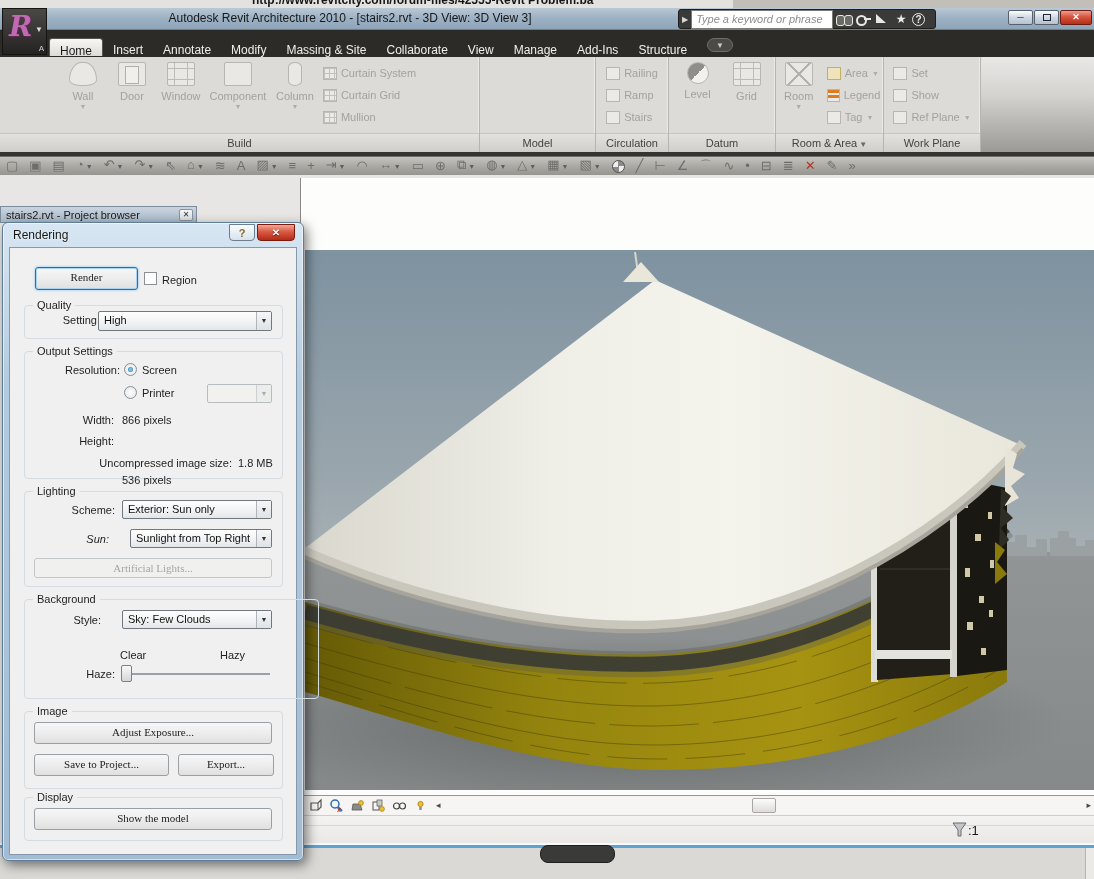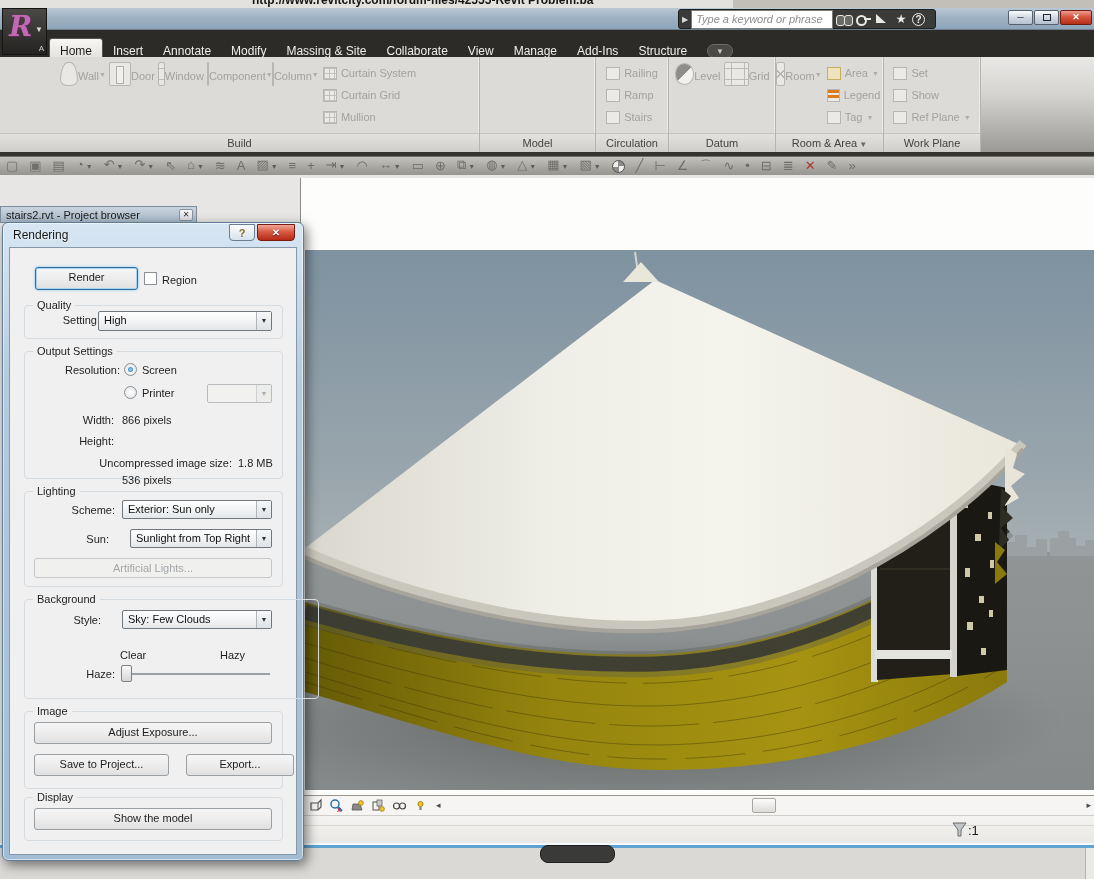--- a/index.html
+++ b/index.html
@@ -33,33 +33,33 @@
   .wbtn { width:25px; height:15px; border:1px solid #55616e; border-radius:2px; background:linear-gradient(#fdfdfd,#cfd8e2 50%,#b4c2cf); font-size:9px; color:#223; text-align:center; line-height:13px; }
   .wbtn.close { width:32px; background:linear-gradient(#eb9f90,#d9543e 45%,#b32f1a); border-color:#6d1d10; color:#fff; font-weight:bold; }
   .wbtn .rbox { display:inline-block; width:8px; height:7px; border:1px solid #223; margin-top:3px; }
 
   
   #tabbar { left:0; top:30px; width:1094px; height:27px; background:#2c2b28; }
   #logo { left:2px; top:8px; width:45px; height:47px; background:linear-gradient(#4a4946,#242321); border:1px solid #141412; z-index:5; }
   #logo .R { position:absolute; left:6px; top:1px; font-family:"DejaVu Serif",serif; font-style:italic; font-weight:bold; font-size:28px; color:#c269b4; text-shadow:1px 1px 1px #5d2a55; }
   #logo .arr { position:absolute; right:3px; top:16px; color:#dcdcda; font-size:8px; }
   #logo .A { position:absolute; right:2px; bottom:1px; color:#cfcfcd; font-size:8px; }
-  #tabs { position:absolute; left:49px; top:16px; height:18px; display:flex; align-items:flex-end; }
+  #tabs { position:absolute; left:49px; top:8px; height:18px; display:flex; }
   .tab { padding:5px 10px 6px 10px; font-size:12px; color:#efefed; white-space:nowrap; }
   .tab.active { background:linear-gradient(#f8f7f5,#dddbd7); color:#1c1c1c; border-radius:3px 3px 0 0; border:1px solid #565553; border-bottom:none; }
   #ribbon-opts { margin:0 0 6px 10px; width:26px; height:14px; background:#4b4a46; border:1px solid #6e6d69; border-radius:7px; color:#c9c9c7; font-size:8px; text-align:center; line-height:13px; }
 
   
   #ribbon { left:0; top:57px; width:1094px; height:95px; background:#dcdbd8; display:flex; }
   .panel { position:relative; height:95px; border-right:1px solid #b5b4b1; box-shadow:inset -1px 0 0 #ecebe9; flex:none; }
   .panel-body { position:absolute; left:0; top:0; right:0; bottom:19px; display:flex; align-items:flex-start; justify-content:center; gap:2px; padding-top:3px; }
   .panel-label { position:absolute; left:0; right:0; bottom:0; height:19px; background:linear-gradient(#e3e2df,#cfcecb); border-top:1px solid #c5c4c1; text-align:center; font-size:11px; color:#444340; line-height:18px; }
   .panel-label .pl-arr { font-size:8px; color:#6b6a67; }
   .lgrp { display:flex; gap:3px; }
-  .lbtn { width:46px; display:flex; align-items:center; padding-top:2px; }
+  .lbtn { width:46px; display:flex; flex-direction:column; align-items:center; padding-top:2px; }
   .lbtn.wide { width:62px; }
   .lbtn .lab { font-size:11px; color:#a3a29f; margin-top:4px; white-space:nowrap; }
   .lbtn .larr { font-size:7px; color:#aeadaa; margin-top:1px; }
   .sgrp { display:flex; flex-direction:column; gap:2px; padding-top:3px; }
   .sbtn { display:flex; align-items:center; gap:4px; height:20px; padding:0 3px; }
   .sbtn .lab { font-size:11px; color:#a3a29f; white-space:nowrap; }
   .sbtn .sarr { font-size:7px; color:#aeadaa; }
   .ico { width:28px; height:24px; background:#e9e8e5; border:1px solid #b7b6b2; border-radius:2px; position:relative; }
   .ico-wall { border-radius:45% 45% 40% 40% / 75% 75% 25% 25%; }
   .ico-door::after { content:''; position:absolute; inset:3px 6px 1px 6px; border:1px solid #b0afab; background:#f0efec; }
@@ -124,21 +124,21 @@
   .flabel { position:absolute; font-size:11px; color:#1e1e1e; white-space:nowrap; }
   .fvalue { position:absolute; font-size:11px; color:#1e1e1e; white-space:nowrap; }
   .right { text-align:right; }
 
   .combo { position:absolute; border:1px solid #70777d; border-radius:2px; background:linear-gradient(#fefefe,#f2f3f4 55%,#e3e6e8); }
   .combo .cv { position:absolute; left:5px; top:2px; right:17px; font-size:11px; color:#111; white-space:nowrap; overflow:hidden; }
   .combo .arr { position:absolute; top:0; bottom:0; right:0; width:15px; border-left:1px solid #aeb4b9; background:linear-gradient(#f5f6f7,#dfe3e6); font-size:7px; color:#333; text-align:center; line-height:18px; }
   .combo.disabled { background:#f1f1f0; border-color:#b8bcbe; }
   .combo.disabled .arr { color:#a9acae; border-left-color:#cdd0d2; background:#ececeb; }
 
-  .pbtn { position:absolute; background:linear-gradient(#f6f6f6,#ededed 50%,#e0e0e0); border:1px solid #9a9fa3; border-radius:3px; font-size:11px; color:#1c1c1c; text-align:center; }
+  .pbtn { position:absolute; background:linear-gradient(#f6f6f6,#ededed 50%,#e0e0e0); border:1px solid #9a9fa3; border-radius:3px; font-size:11px; color:#1c1c1c; text-align:center;font-family:Liberation Serif, serif; }
   .pbtn.disabled { color:#a3a6a8; border-color:#c3c7ca; background:#f0f0ef; }
   .pbtn.focus { border-color:#2d6da0; box-shadow:inset 0 0 0 1px #a8d2ee, 0 0 3px #88c4ec; }
   .pbtn .bl { display:block; padding-top:3px; }
 
   .radio { position:absolute; width:13px; height:13px; border-radius:50%; border:1px solid #8a9095; background:radial-gradient(#ffffff,#dfe3e6); }
   .radio.sel::after { content:''; position:absolute; inset:3px; border-radius:50%; background:radial-gradient(#79c0ea 30%,#1f5e8e); }
   .checkbox { position:absolute; width:13px; height:13px; border:1px solid #8a9095; background:#fff; }
 
   .slider-track { position:absolute; height:2px; background:#9aa0a3; }
   .slider-thumb { position:absolute; width:11px; height:17px; background:linear-gradient(#f8f8f8,#d5d7d9); border:1px solid #7a8085; border-radius:2px; }
@@ -148,20 +148,21 @@
 </head>
 <body>
 
 <div id="app">
 
   <div class="abs" id="bg-strip">
     <span>http://www.revitcity.com/forum-files/42555-Revit Problem.ba</span>
   </div>
 
   <div class="abs" id="titlebar">
+    <div id="title-text">Autodesk Revit Architecture 2010 - [stairs2.rvt - 3D View: 3D View 3]</div>
     <div id="search-wrap">
       <span id="search-expand">▶</span>
       <input id="search-input" placeholder="Type a keyword or phrase" style="">
       <span class="tb-ic dot2"></span>
       <span class="tb-ic keyic"></span>
       <span class="tb-ic satic"></span>
       <span class="tb-ic staric">★</span>
       <span class="helpic">?</span>
     </div>
     <div id="win-btns">
@@ -550,21 +551,21 @@
       <span class="fvalue" style="left:228px; top:209px;">1.8 MB</span>
 
       <div class="grp" style="left:14px; top:243px; width:259px; height:96px;">
         <span class="grp-label">Lighting</span>
       </div>
       <span class="flabel right" style="left:30px; top:256px; width:75px;">Scheme:</span>
       <div class="combo" style="left:112px; top:252px; width:150px; height:19px;">
         <span class="cv">Exterior: Sun only</span>
           <span class="arr">▼</span>
       </div>
-      <span class="flabel right" style="left:16px; top:285px; width:83px;">Sun:</span>
+      <span class="flabel right" style="left:16px; top:285px; width:83px;font-style:italic;">Sun:</span>
       <div class="combo" style="left:120px; top:281px; width:142px; height:19px;">
         <span class="cv">Sunlight from Top Right</span>
           <span class="arr">▼</span>
       </div>
       <div class="pbtn disabled" style="left:24px; top:310px; width:238px; height:20px;">
           <span class="bl">Artificial Lights...</span>
         </div>
 
       <div class="grp" style="left:14px; top:351px; width:295px; height:100px;">
         <span class="grp-label">Background</span>
@@ -582,21 +583,21 @@
 
       <div class="grp" style="left:14px; top:463px; width:259px; height:78px;">
         <span class="grp-label">Image</span>
       </div>
       <div class="pbtn" style="left:24px; top:474px; width:238px; height:22px;">
           <span class="bl">Adjust Exposure...</span>
         </div>
       <div class="pbtn" style="left:24px; top:506px; width:135px; height:22px;">
           <span class="bl">Save to Project...</span>
         </div>
-      <div class="pbtn" style="left:168px; top:506px; width:108px; height:22px;margin-left:8px;">
+      <div class="pbtn" style="left:168px; top:506px; width:96px; height:22px;">
           <span class="bl">Export...</span>
         </div>
 
       <div class="grp" style="left:14px; top:549px; width:259px; height:44px;">
         <span class="grp-label">Display</span>
       </div>
       <div class="pbtn" style="left:24px; top:560px; width:238px; height:22px;">
           <span class="bl">Show the model</span>
         </div>
 

